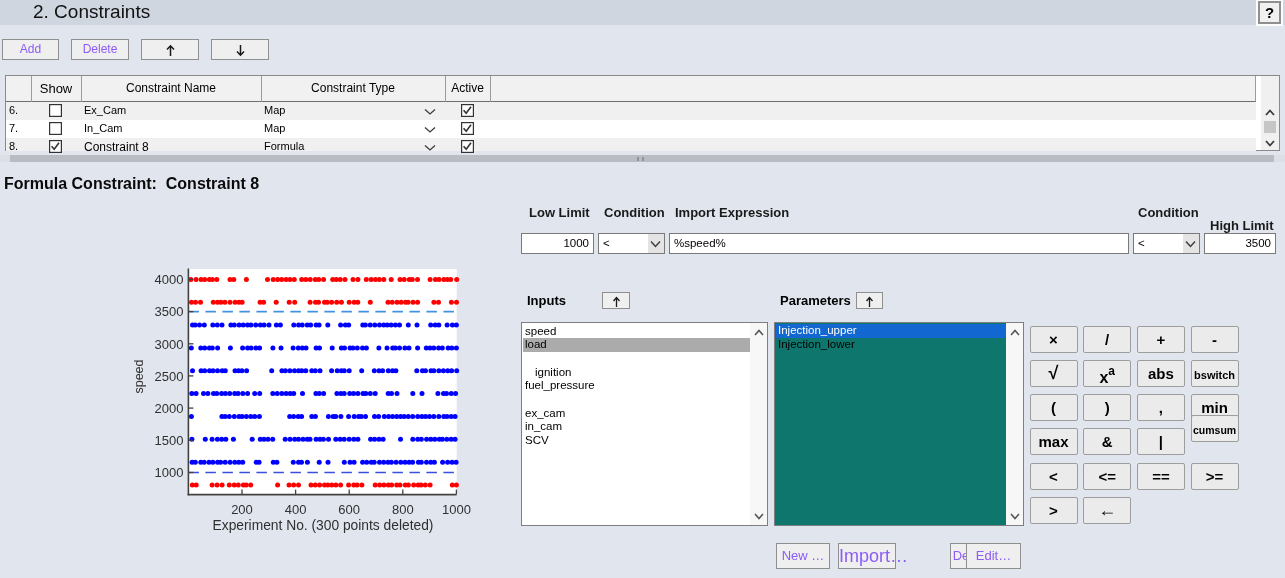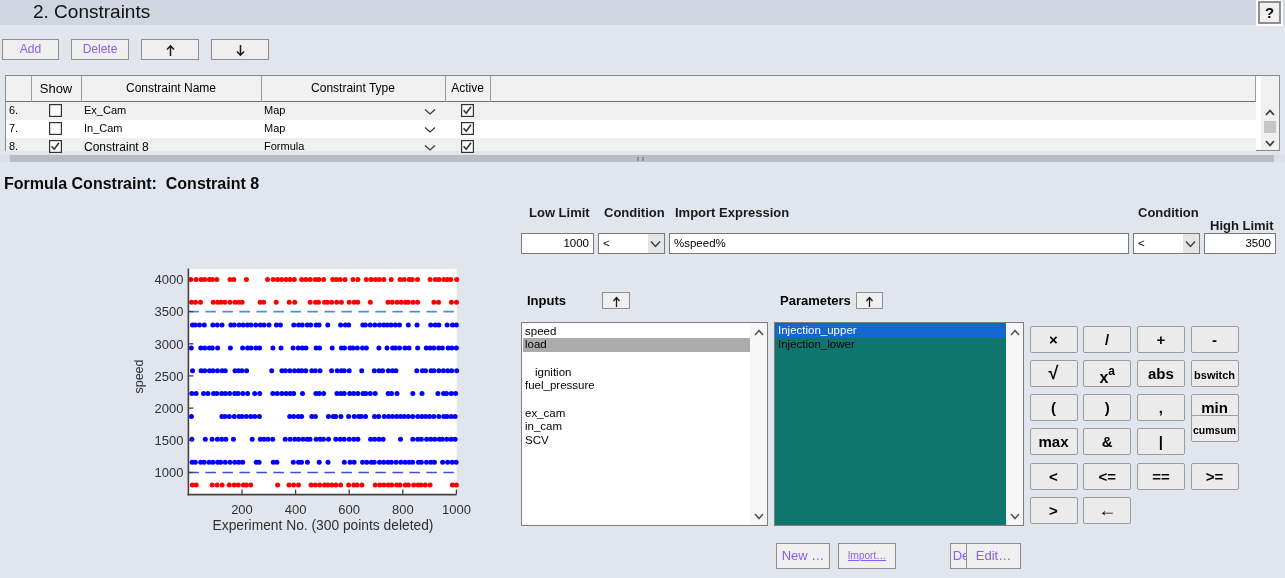--- a/index.html
+++ b/index.html
@@ -678,15 +678,15 @@
 <div class="calcbtn" style="left:1083.2px;top:428.4px;">&amp;</div>
 <div class="calcbtn" style="left:1136.9px;top:428.4px;">|</div>
 <div class="calcbtn" style="left:1190.6px;top:415px;"><span style="font-size:10.5px;">cumsum</span></div>
 <div class="calcbtn" style="left:1029.5px;top:462.7px;">&lt;</div>
 <div class="calcbtn" style="left:1083.2px;top:462.7px;">&lt;=</div>
 <div class="calcbtn" style="left:1136.9px;top:462.7px;">==</div>
 <div class="calcbtn" style="left:1190.6px;top:462.7px;">&gt;=</div>
 <div class="calcbtn" style="left:1029.5px;top:497.0px;">&gt;</div>
 <div class="calcbtn" style="left:1083.2px;top:497.0px;"><span style="font-size:18px;">←</span></div>
 <div class="btn" style="left:776px;top:542.5px;width:54px;height:26px;font-size:13px;line-height:24px;">New …</div>
-<div class="btn" style="left:838px;top:542.5px;width:58px;height:26px;font-size:10px;line-height:24px;text-decoration:underline;">Import…</div>
+<div class="btn" style="left:838px;top:542.5px;width:58px;height:26px;font-size:18px;line-height:24px;">Import…</div>
 <div class="btn" style="left:942px;top:542.5px;width:56px;height:26px;font-size:13px;line-height:24px;margin-left:8px;">Delete…</div>
 <div class="btn" style="left:966px;top:542.5px;width:55px;height:26px;font-size:13px;line-height:24px;">Edit…</div>
 
 </body></html>

